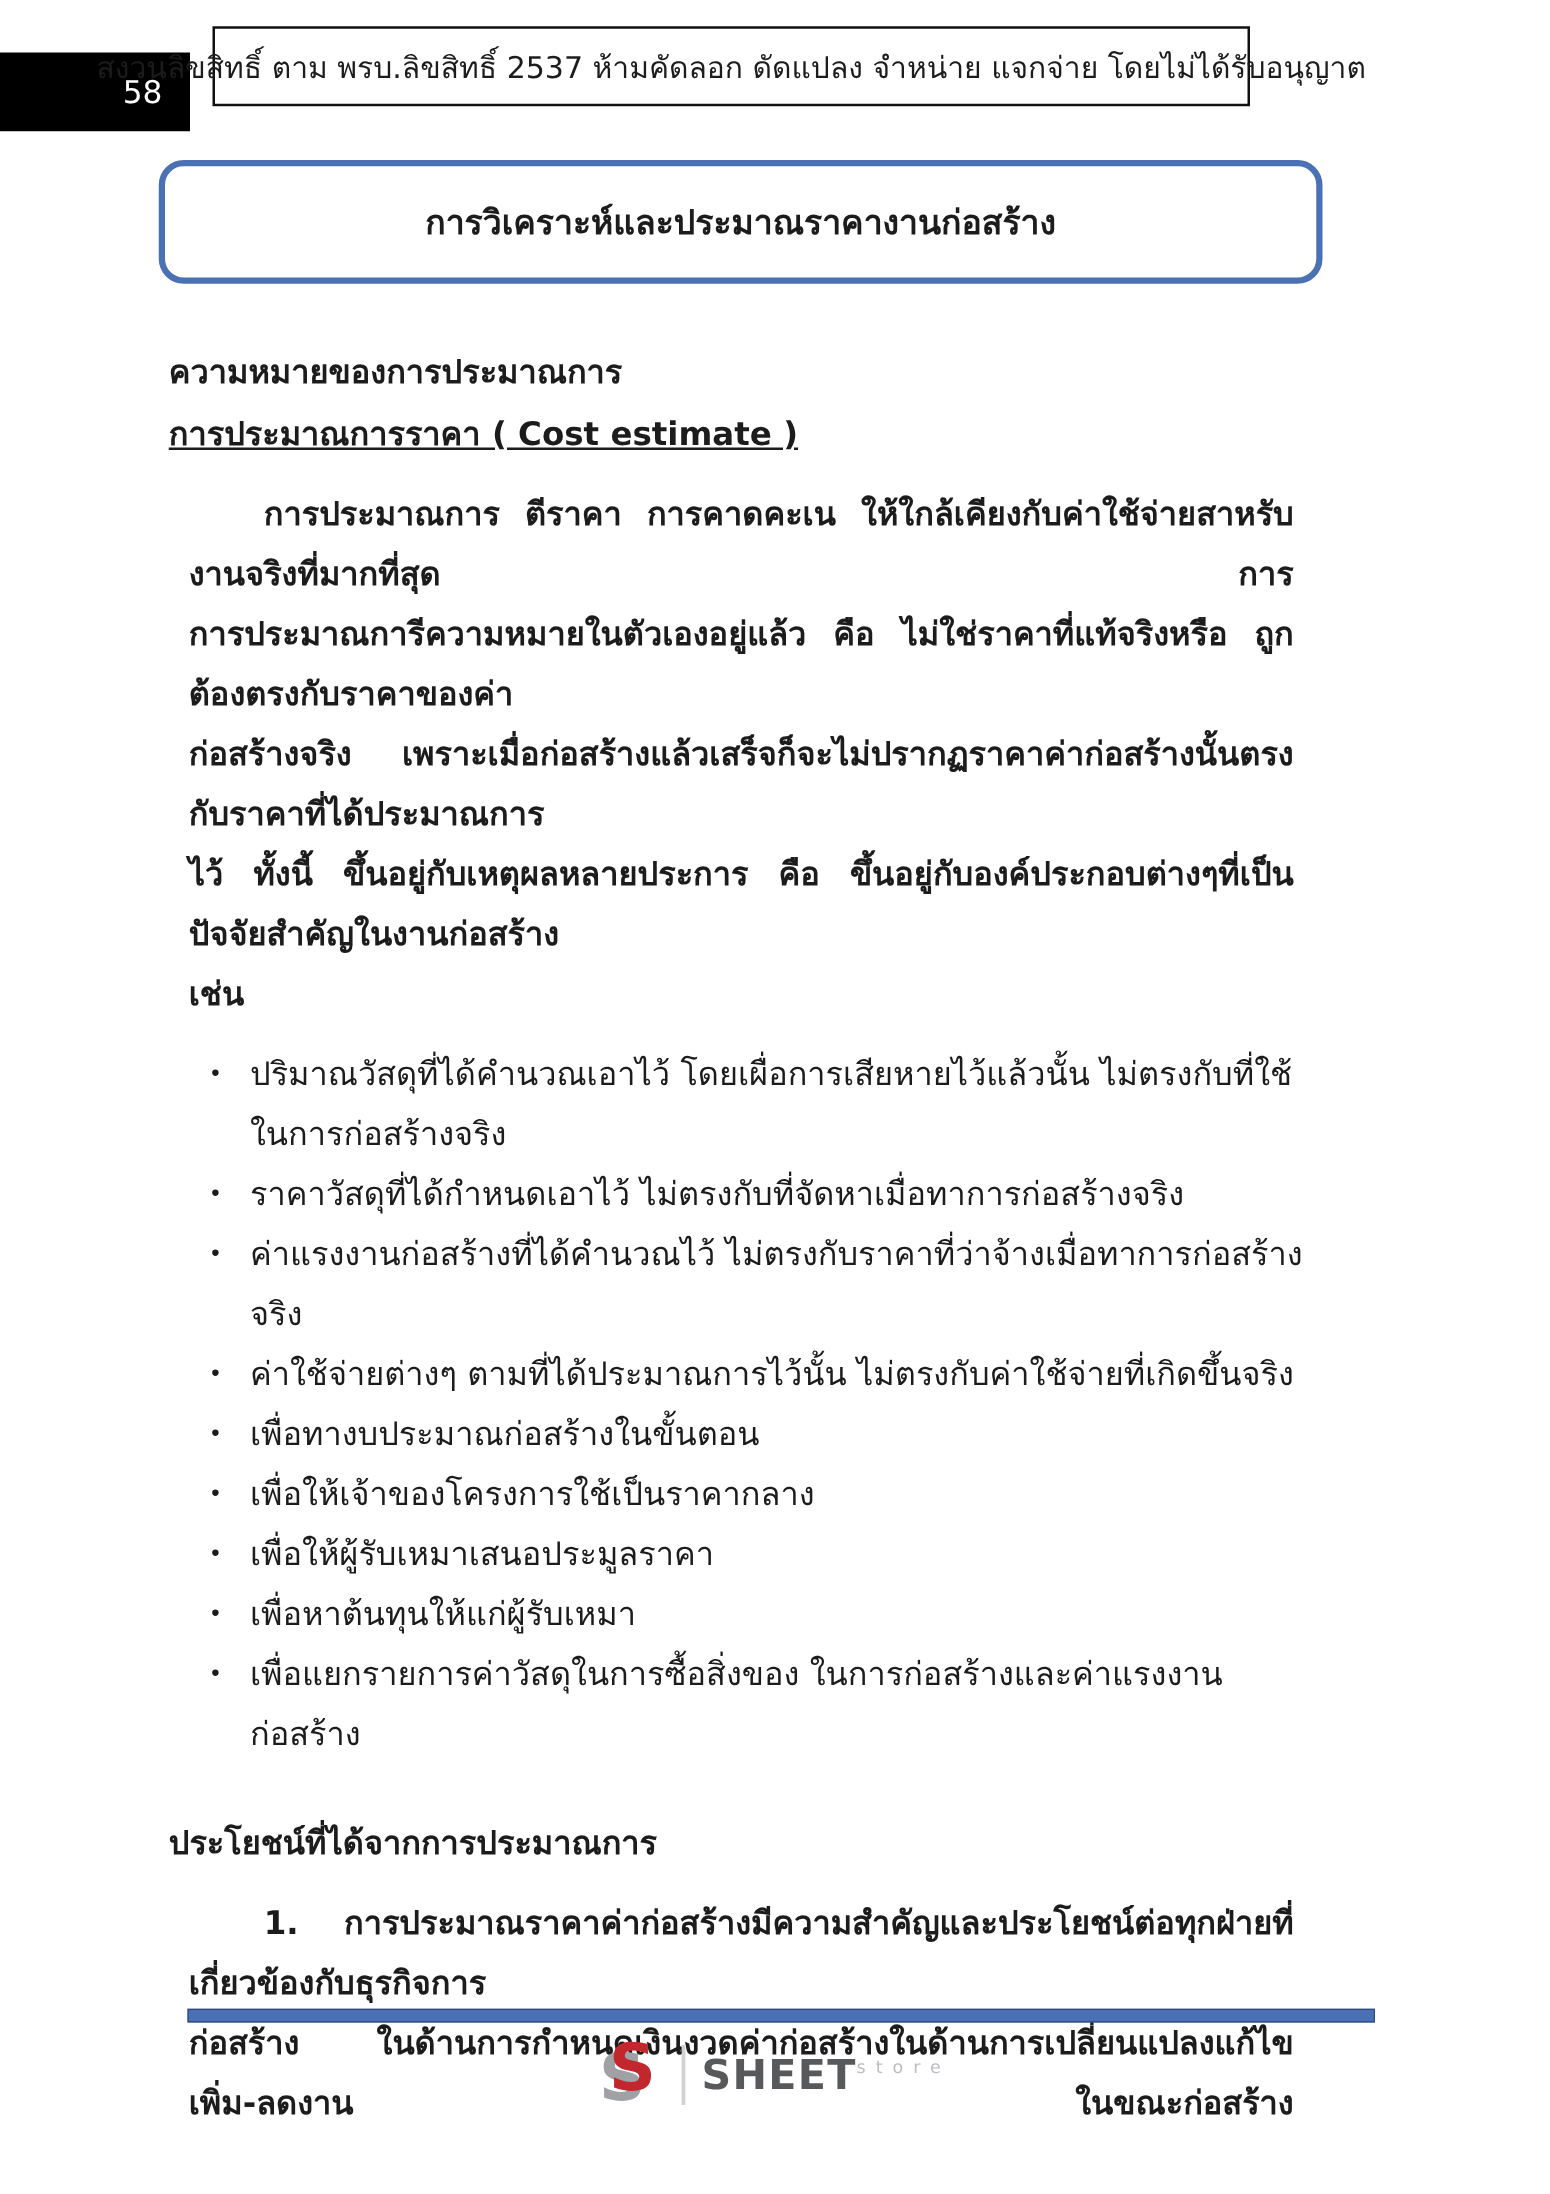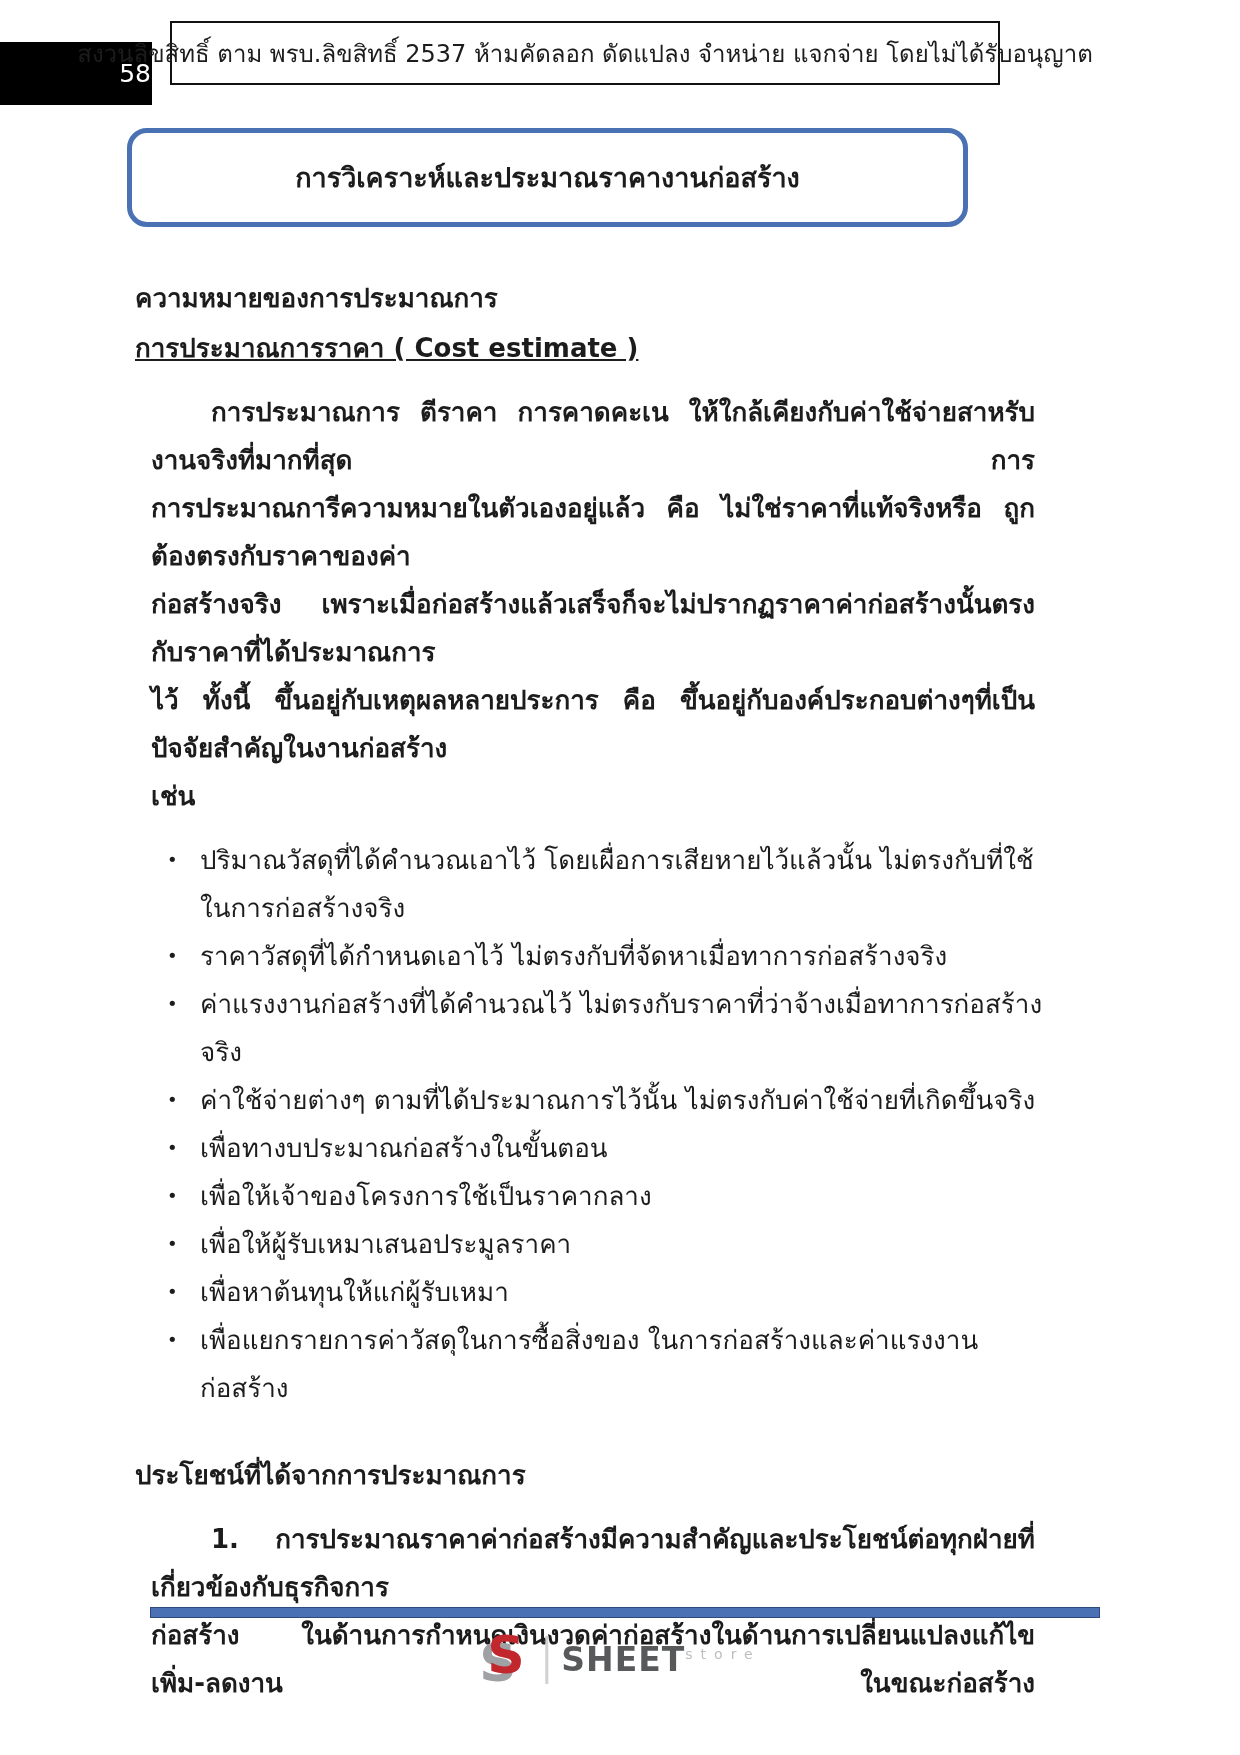--- a/index.html
+++ b/index.html
@@ -10,33 +10,33 @@
     color:#1c1c1c;
     position:relative;
     overflow:hidden;
   }
 
   
   .pageno-box {
     position:absolute; left:0; top:42px; width:152px; height:63px;
     background:#000; color:#fff;
     display:flex; align-items:center; justify-content:flex-end;
-    padding-right:1px; box-sizing:border-box;
+    padding-right:22px; box-sizing:border-box;
     font-size:25px;
   }
   .copy-box {
     position:absolute; left:170px; top:21px; width:830px; height:64px;
     border:2px solid #111; box-sizing:border-box;
     display:flex; align-items:center; justify-content:center;
     font-size:24px; white-space:nowrap;
   }
 
   
   .title-box {
-    position:absolute; left:127px; top:128px; width:841px; height:99px;
+    position:absolute; left:127px; top:128px; width:931px; height:99px;
     border:5px solid #4a71b4; border-radius:20px; box-sizing:border-box;
     display:flex; align-items:center; justify-content:center;
     font-weight:bold; font-size:27px; background:#fff;
   }
 
   
   .content {
     position:absolute; left:135px; top:274px; width:916px;
     font-size:26px; line-height:48px;
   }

